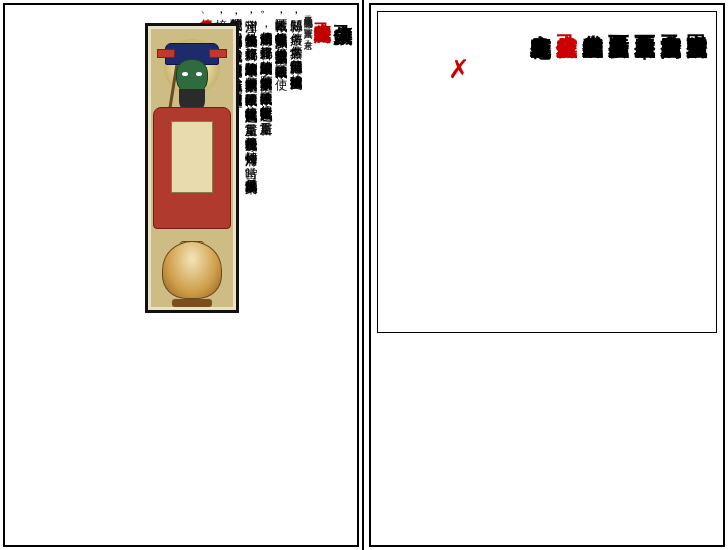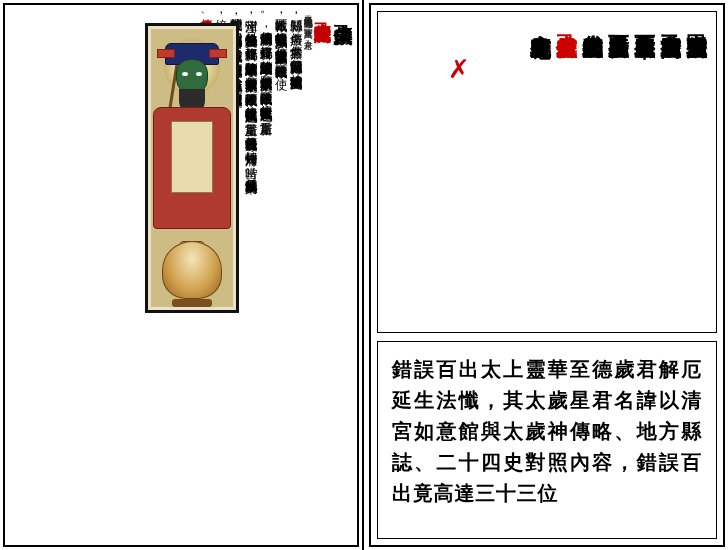--- a/index.html
+++ b/index.html
@@ -226,18 +226,17 @@
         <div class="name-col">甲寅太歲朝公張星君</div>
         <div class="name-col">乙卯太歲清公萬星君</div>
         <div class="name-col">丙辰太歲亞公辛星君</div>
         <div class="name-col">丁巳太歲彥公易星君</div>
         <div class="name-col">戊午太歲卿公黎星君</div>
         <div class="name-col red">己未太歲儻公傅星君</div>
         <div class="name-col">庚申太歲粹公毛星君</div>
         <div class="mark-x">✗</div>
       </div>
 
-      <div class="rp-bottom">錯誤百出太上靈華至德歲君解厄延生法懺，其太歲星君名諱以清宮如意館與太歲神傳略、地方縣誌、二十四史對照內容，錯誤百出竟高達三十三位</div>
 
     </div>
   </div>
 
 </div>
 
 </body></html>

